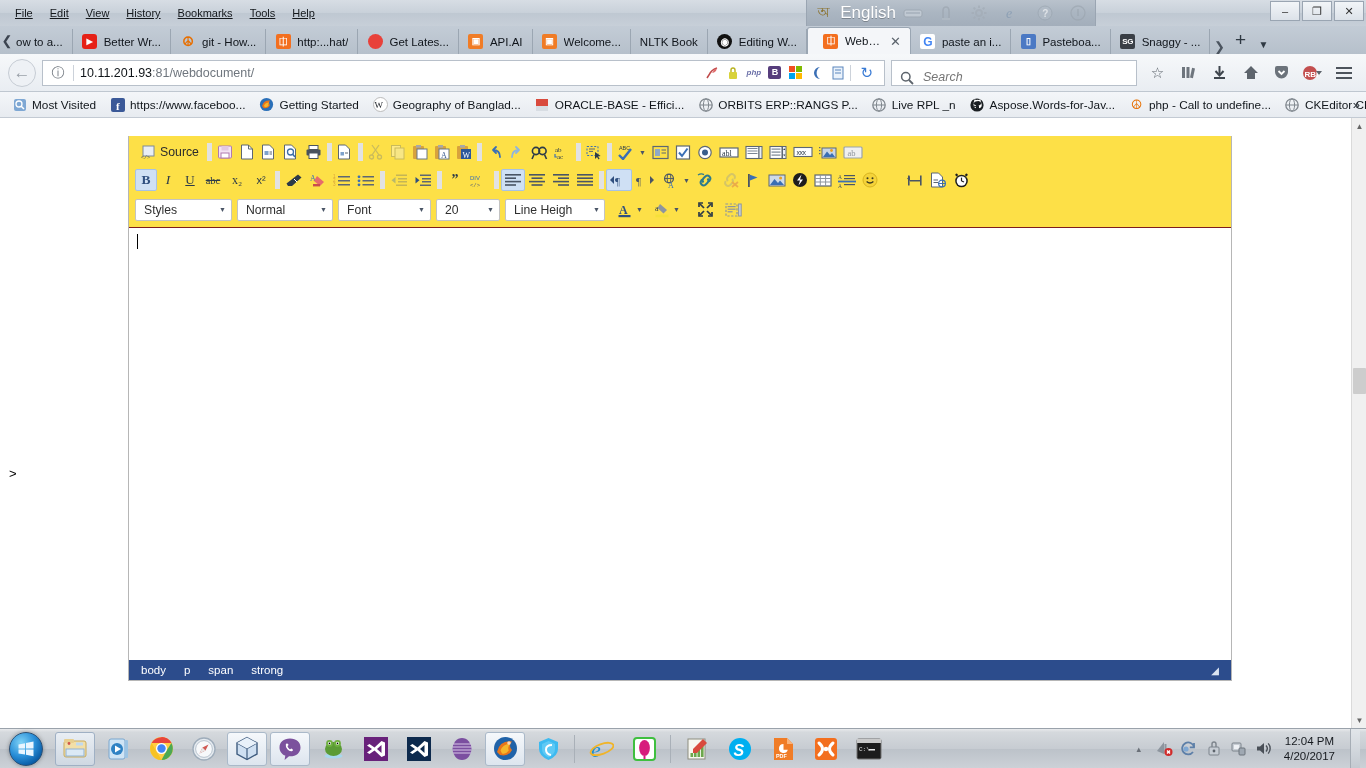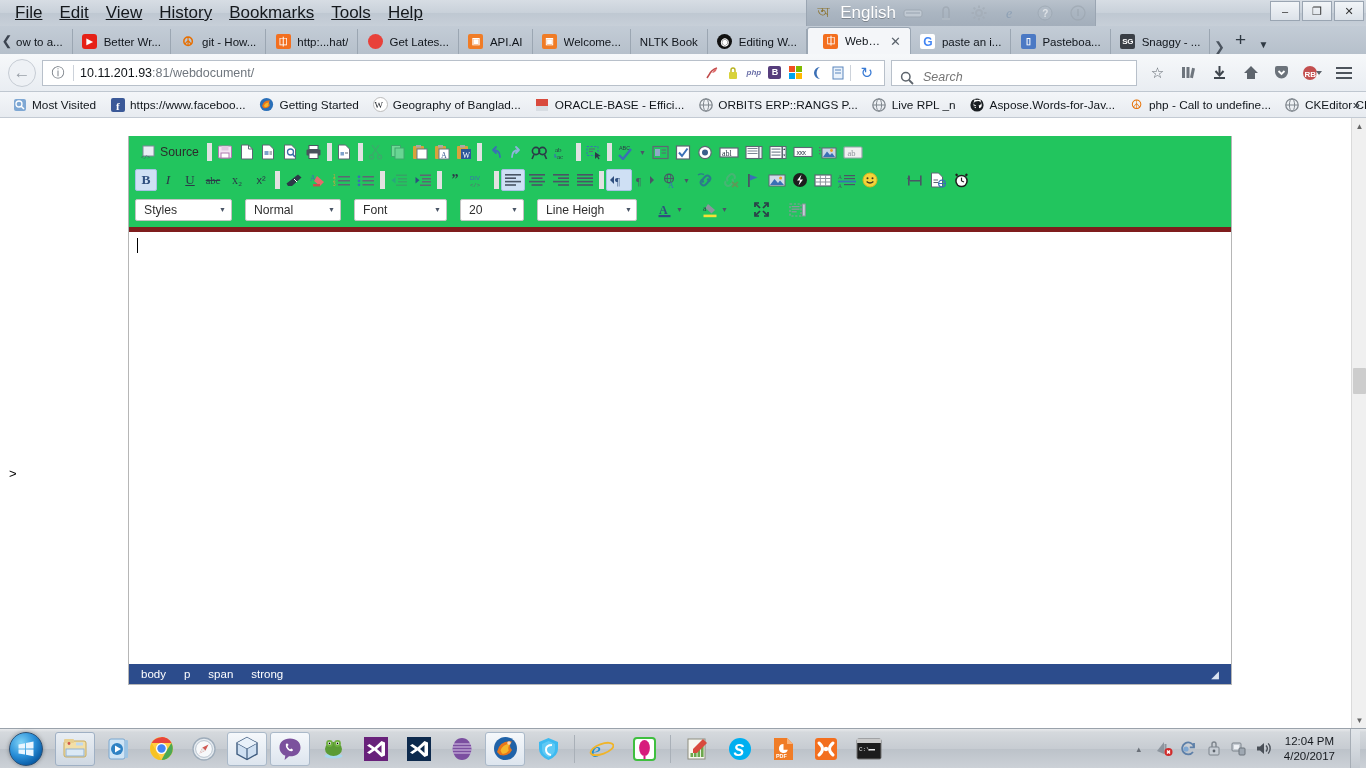--- a/index.html
+++ b/index.html
@@ -14,21 +14,21 @@
   #app { position: relative; width: 1366px; height: 768px; }
 
   
   .menustrip {
     position: absolute; left: 0; top: 0; width: 1366px; height: 26px;
     background: linear-gradient(to bottom,#d7dde4 0%,#c9d1da 48%,#bfc8d2 52%,#c7cfd8 100%);
     display: flex; align-items: center;
   }
   .menu-items { display: flex; align-items: center; padding-left: 7px; gap: 1px; }
   .menu-item {
-    font-size: 17px; color: #14181c; padding: 3px 8px 3px 8px;
+    font-size: 11px; color: #14181c; padding: 3px 8px 3px 8px;
     white-space: nowrap; line-height: 14px;
   }
   .menu-item u { text-decoration: underline; }
 
   .ime-tray {
     position: absolute; left: 806px; top: 0; width: 290px; height: 26px;
     background: linear-gradient(to bottom,#b9c2cc 0%,#aab5c1 50%,#a3aebb 100%);
     display: flex; align-items: center; gap: 0px;
     border-left: 1px solid #9aa5b2; border-right: 1px solid #9aa5b2;
   }
@@ -154,23 +154,23 @@
   .title-box {
     height: 60px; background: #cccccc; border: 3px solid #1f2f7a;
     display: flex; align-items: center; justify-content: center;
   }
   .title-box h1 {
     margin: 0; font-size: 20.5px; font-weight: bold; color: #06082b;
     font-family: "Liberation Sans", sans-serif; letter-spacing: .2px;
   }
 
   .ck-outer { border: 1px solid #b6b6b6; border-top: none; background:#fff; }
-  .ck-toolbar { background: #22c55e; border-bottom: 5px solid #7f1d1d; padding: 2px 4px 3px 6px; }
+  .ck-toolbar { background: #fde047; border-bottom: 1px solid #7f1d1d; padding: 2px 4px 3px 6px; }
   .ck-row { display: flex; align-items: center; height: 28px; flex-wrap: nowrap; }
-  .ck-row.r3 { height: 30px; gap: 13px; padding-top: 1px; }
+  .ck-row.r3 { height: 30px; gap: 5px; padding-top: 1px; }
 
   .tb {
     height: 22px; min-width: 22px; display: inline-flex; align-items: center; justify-content: center;
     margin: 0 0px; padding: 0 2px; border: 1px solid transparent; border-radius: 2px;
     font-size: 12px; color: #3b5a86; position: relative;
   }
   .tb.on { background: #cfe0f4; border-color: #a7c2e4; }
   .tb.dim { opacity: .35; }
   .sep { width: 9px; height: 20px; display:inline-flex; align-items:center; justify-content:center; }
   .sep i { display:block; width: 5px; height: 18px; background: #e2e2e2; }

